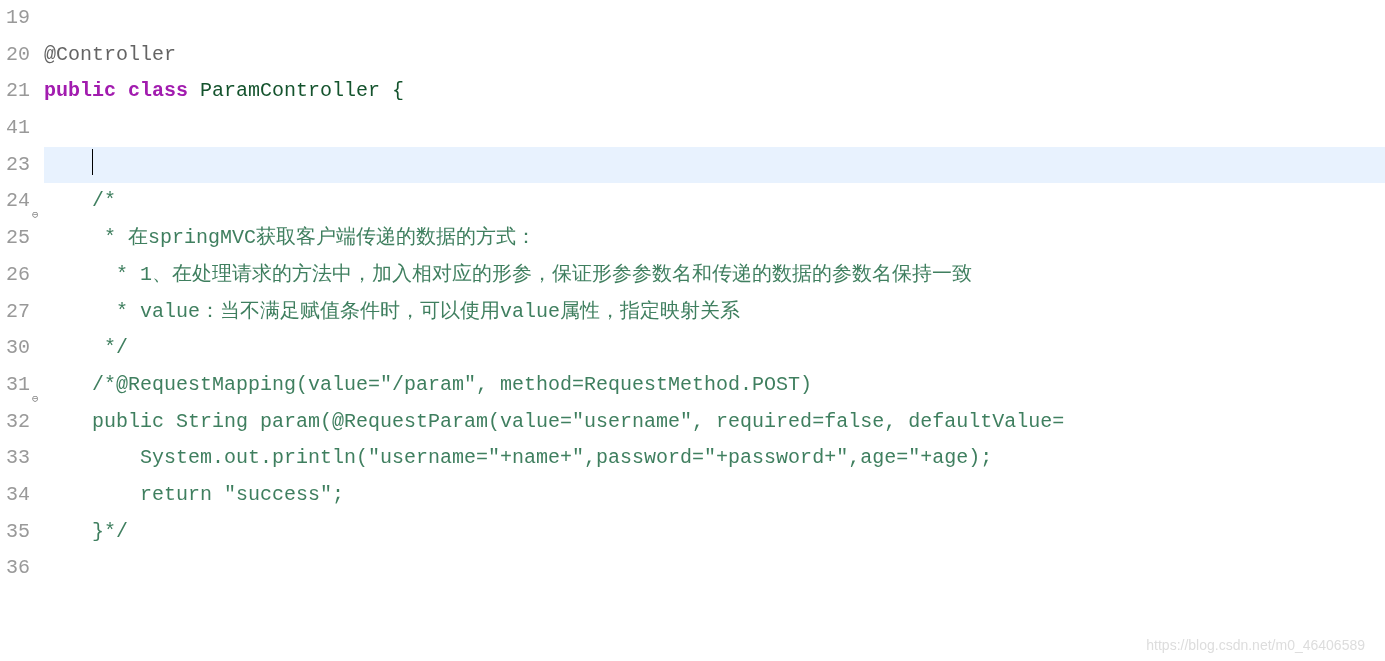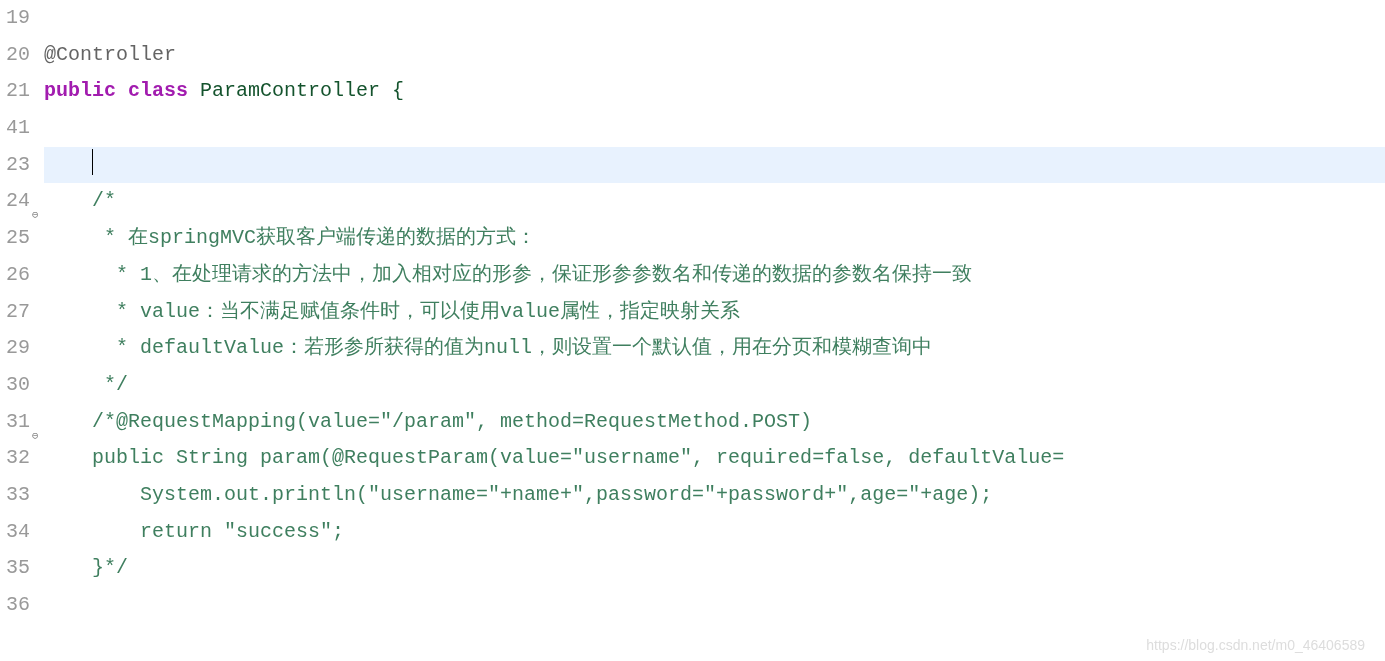--- a/index.html
+++ b/index.html
@@ -64,25 +64,20 @@
     <div class="gutter">26</div>
     <div class="fold"></div>
     <div class="code"><span class="comment">      * 1、在处理请求的方法中，加入相对应的形参，保证形参参数名和传递的数据的参数名保持一致</span></div>
   </div>
   <div class="line">
     <div class="gutter">27</div>
     <div class="fold"></div>
     <div class="code"><span class="comment">      * value：当不满足赋值条件时，可以使用value属性，指定映射关系</span></div>
   </div>
   <div class="line">
-    <div class="gutter">29</div>
-    <div class="fold"></div>
-    <div class="code"><span class="comment">      * defaultValue：若形参所获得的值为null，则设置一个默认值，用在分页和模糊查询中</span></div>
-  </div>
-  <div class="line">
     <div class="gutter">30</div>
     <div class="fold"></div>
     <div class="code"><span class="comment">     */</span></div>
   </div>
   <div class="line">
     <div class="gutter">31</div>
     <div class="fold">
         <span class="fold-marker">⊖</span>
       </div>
     <div class="code"><span class="comment">    /*@RequestMapping(value="/param", method=RequestMethod.POST)</span></div>

